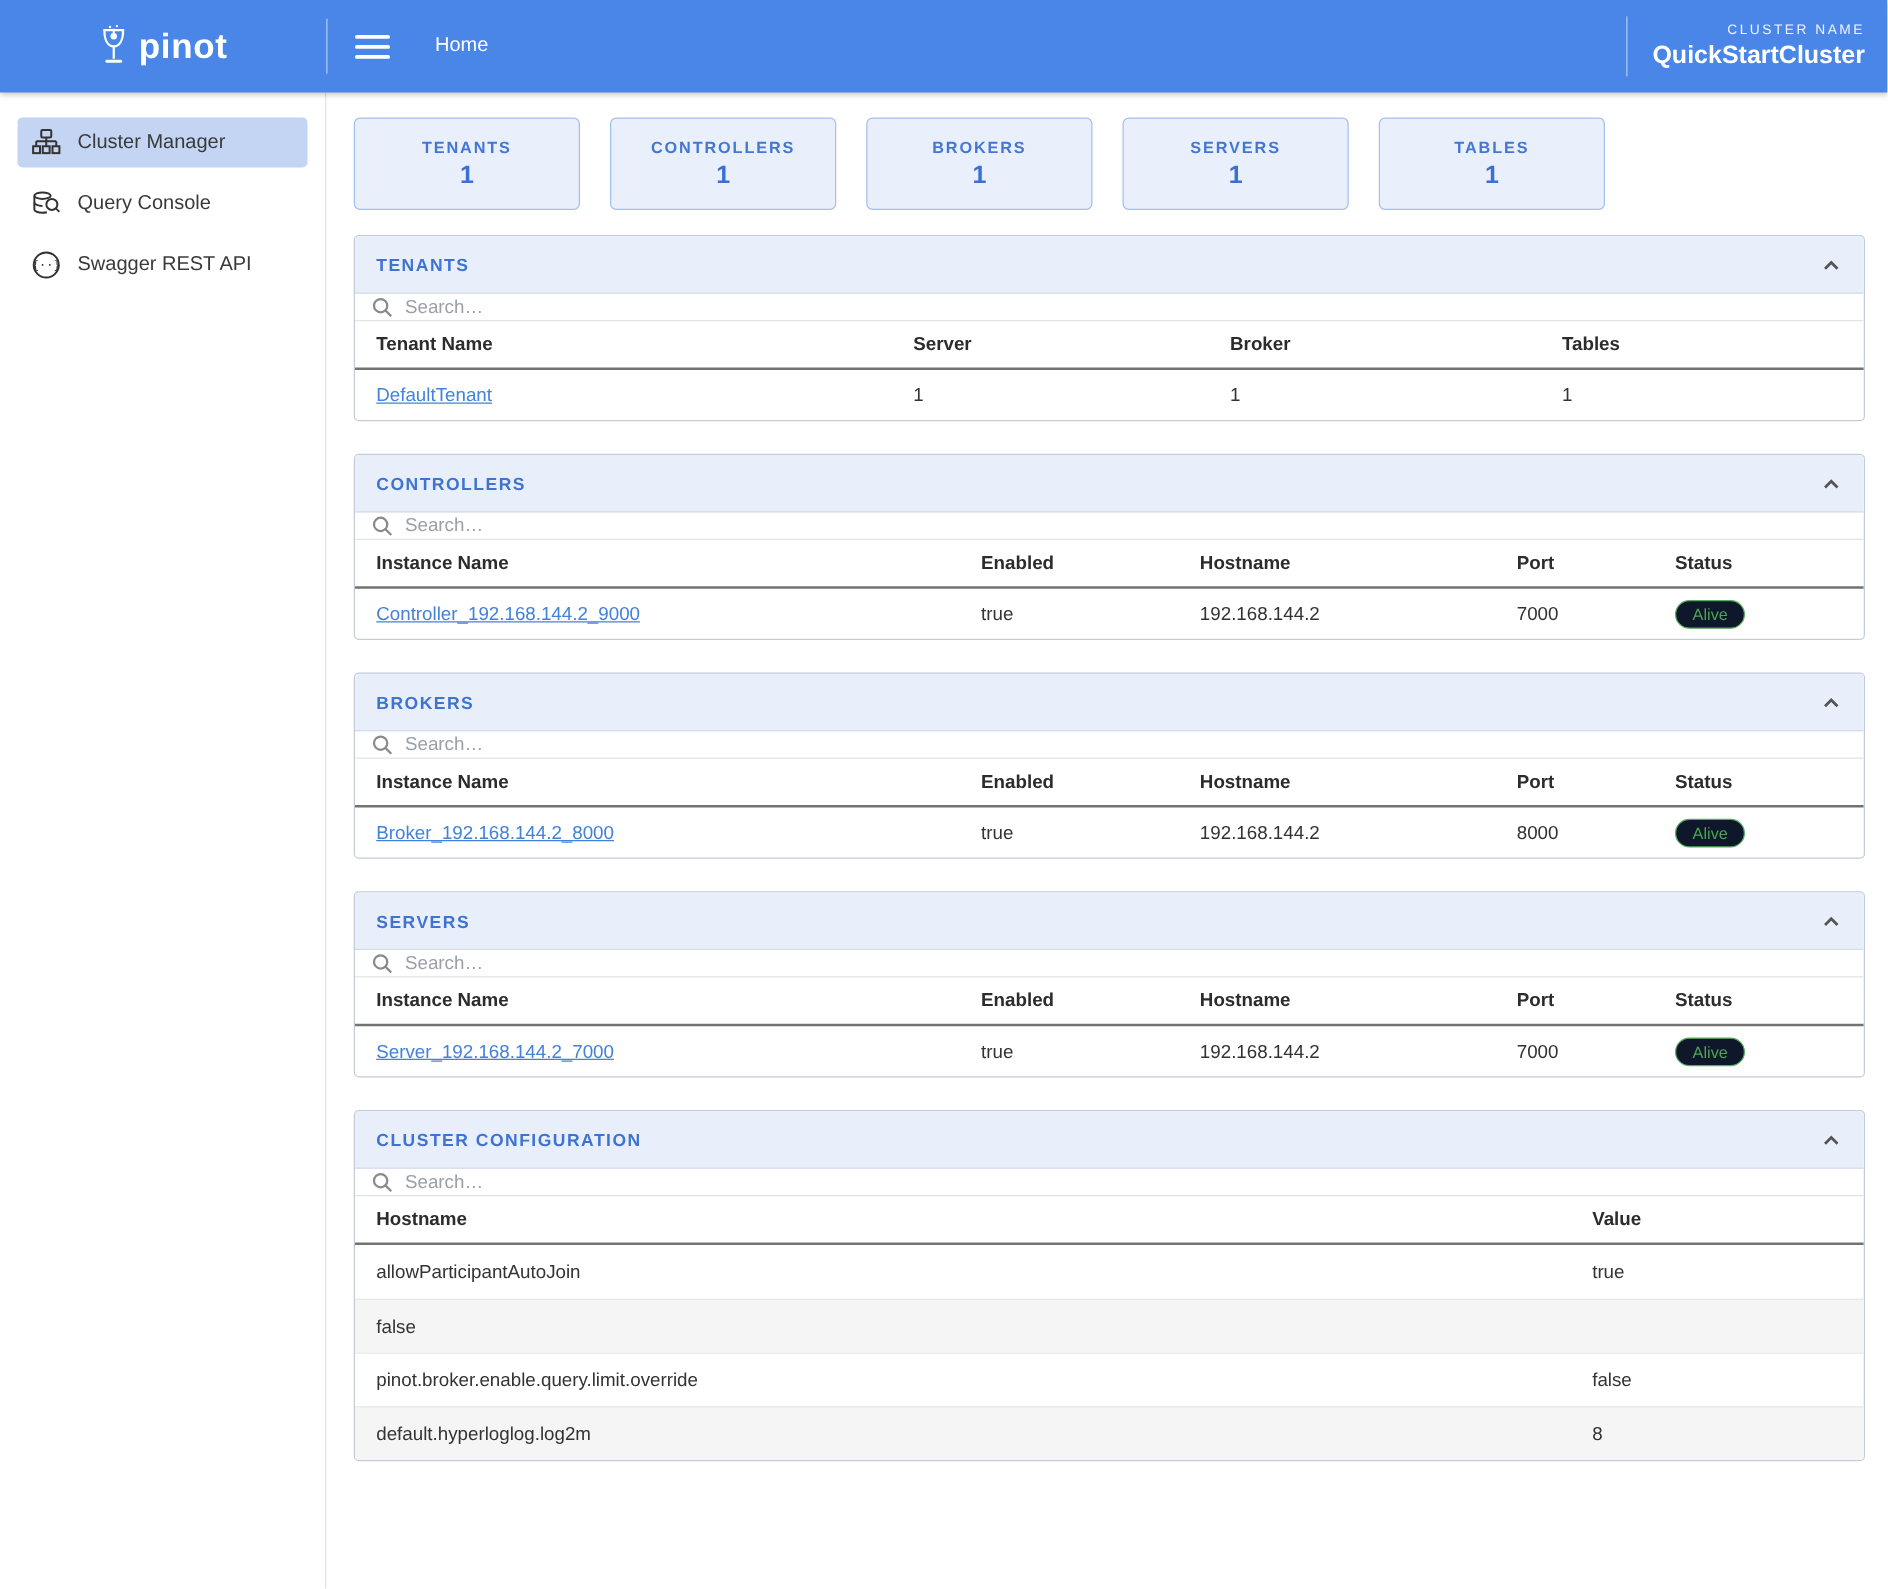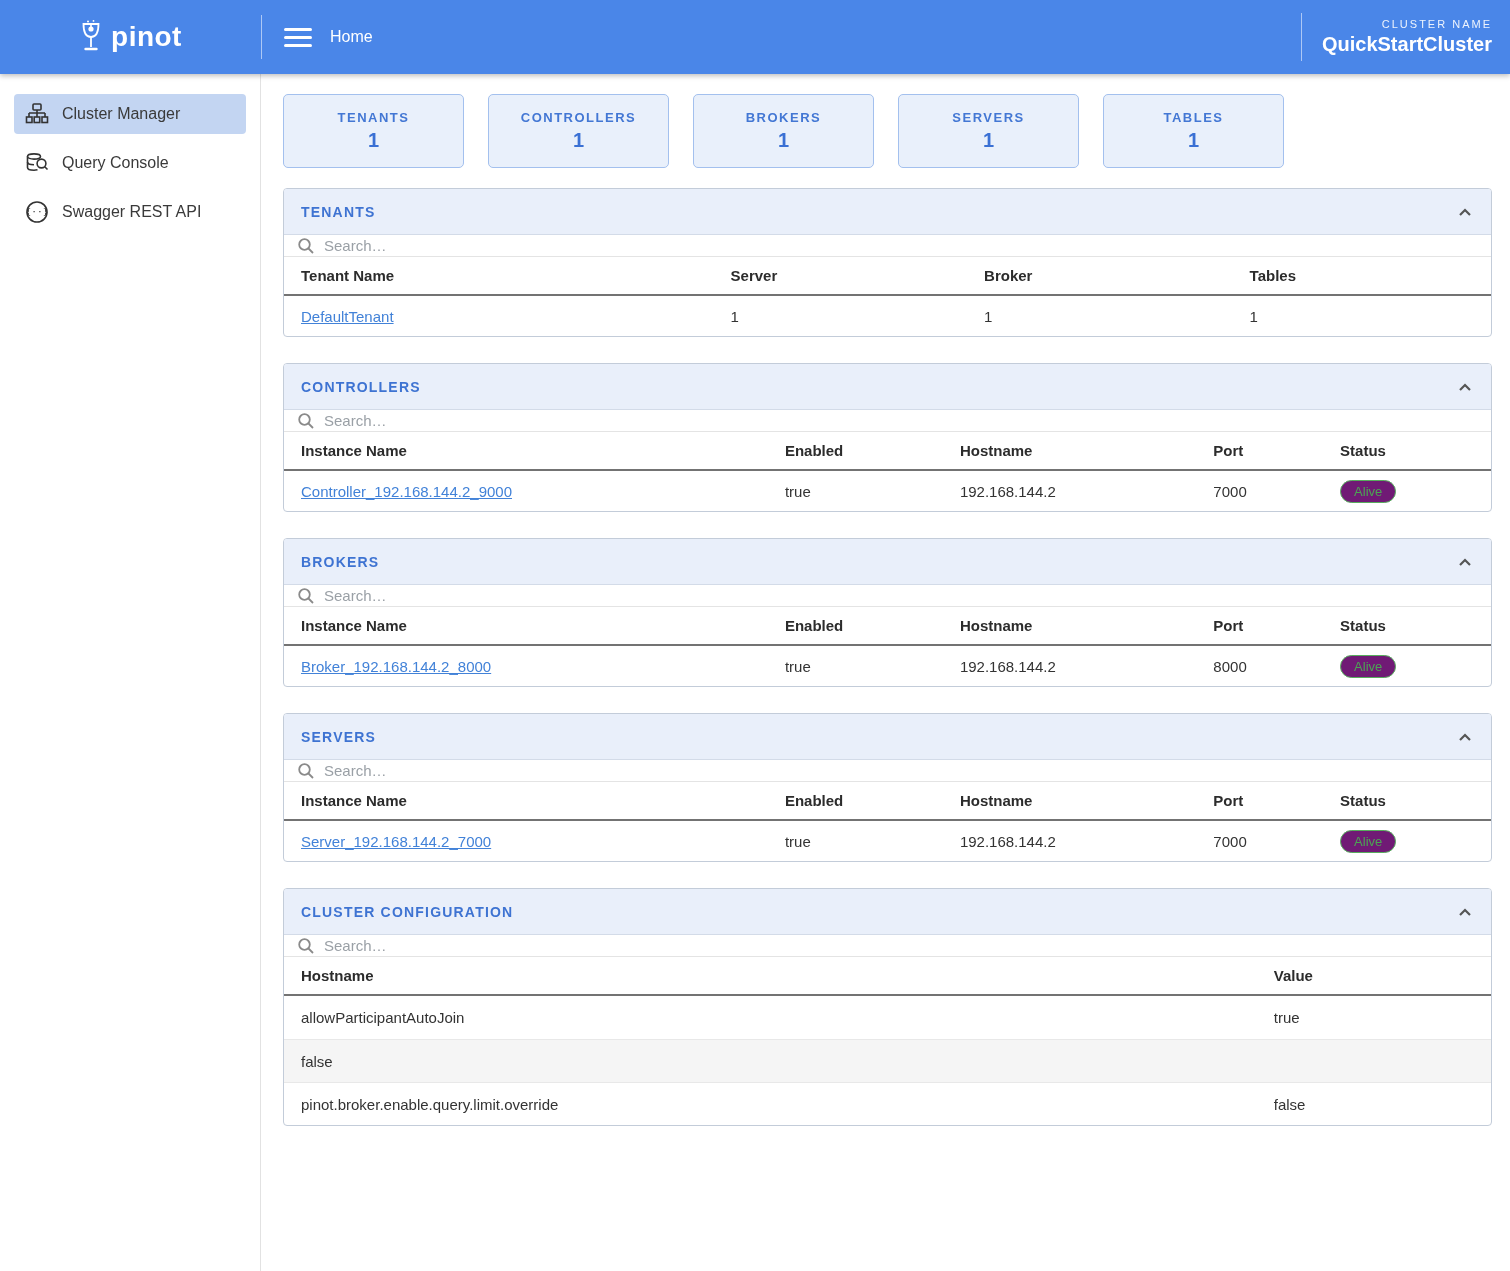--- a/index.html
+++ b/index.html
@@ -8,21 +8,21 @@
   
   .app-header {
     height:74px; background:#4a86e8; display:flex; align-items:center;
     position:relative; z-index:10; box-shadow:0 2px 5px rgba(0,0,0,0.25); color:#fff;
   }
   .brand-area { width:261px; display:flex; align-items:center; justify-content:center; gap:8px; height:100%; cursor:pointer; }
   .brand-text { font-size:28px; font-weight:bold; letter-spacing:0.5px; }
   .hdr-divider { width:1px; height:44px; background:rgba(255,255,255,0.55); }
   .hamburger { margin-left:22px; width:28px; display:flex; flex-direction:column; gap:5px; cursor:pointer; }
   .hamburger span { height:3px; background:#fff; border-radius:2px; }
-  .home-link { margin-left:18px; font-size:16px; color:#fff; cursor:pointer; }
+  .home-link { margin-left:36px; font-size:16px; color:#fff; cursor:pointer; }
   .hdr-right { margin-left:auto; display:flex; align-items:center; height:100%; }
   .hdr-right .hdr-divider { height:48px; }
   .cluster-block { text-align:right; padding:0 18px 0 20px; }
   .cluster-label { font-size:11px; letter-spacing:2px; color:rgba(255,255,255,0.9); margin-bottom:3px; }
   .cluster-value { font-size:20px; font-weight:bold; }
 
   
   .app-body { display:flex; height:1197px; }
   .sidebar { width:261px; background:#fff; border-right:1px solid #e2e2e2; padding-top:20px; flex-shrink:0; }
   .side-item { display:flex; align-items:center; gap:13px; height:40px; margin:0 14px 9px 14px;
@@ -54,21 +54,21 @@
   .cell:first-child { padding-left:17px; }
   .tbl-tenants  { grid-template-columns:37% 21% 22% 20%; }
   .tbl-instance { grid-template-columns:41.5% 14.5% 21% 10.5% 12.5%; }
   .tbl-config   { grid-template-columns:82% 18%; }
   .tbl-config.trow { height:43px; }
   .trow.striped { background:#f5f5f5; }
   .trow + .trow { border-top:1px solid #e8e8e8; }
 
   a.inst-link { color:#4282d8; text-decoration:underline; cursor:pointer; }
   .badge-alive { display:inline-block; border:1px solid #57ac5d; color:#4ca553; border-radius:14px;
-                 padding:3px 13px; font-size:13px; background:#701a75; }
+                 padding:3px 13px; font-size:13px; background:#0f172a; }
   .chev { display:flex; align-items:center; cursor:pointer; }
 </style>
 </head>
 <body>
 
 <div class="app-header">
   <div class="brand-area">
     <span style="display:flex;">
       <svg width="24" height="34" viewBox="0 0 24 34">
         <path d="M4.5 4 H19.5 C19.5 12.5 16.5 17 12 17 C7.5 17 4.5 12.5 4.5 4 Z" fill="none" stroke="#fff" stroke-width="1.8"></path>
@@ -321,16 +321,20 @@
         <div class="cell">allowParticipantAutoJoin</div>
         <div class="cell">true</div>
       </div>
       <div class="trow tbl-config striped">
         <div class="cell">false</div>
       </div>
       <div class="trow tbl-config">
         <div class="cell">pinot.broker.enable.query.limit.override</div>
         <div class="cell">false</div>
       </div>
+      <div class="trow tbl-config striped">
+        <div class="cell">default.hyperloglog.log2m</div>
+        <div class="cell">8</div>
+      </div>
     </div>
 
   </div>
 </div>
 
 </body></html>

